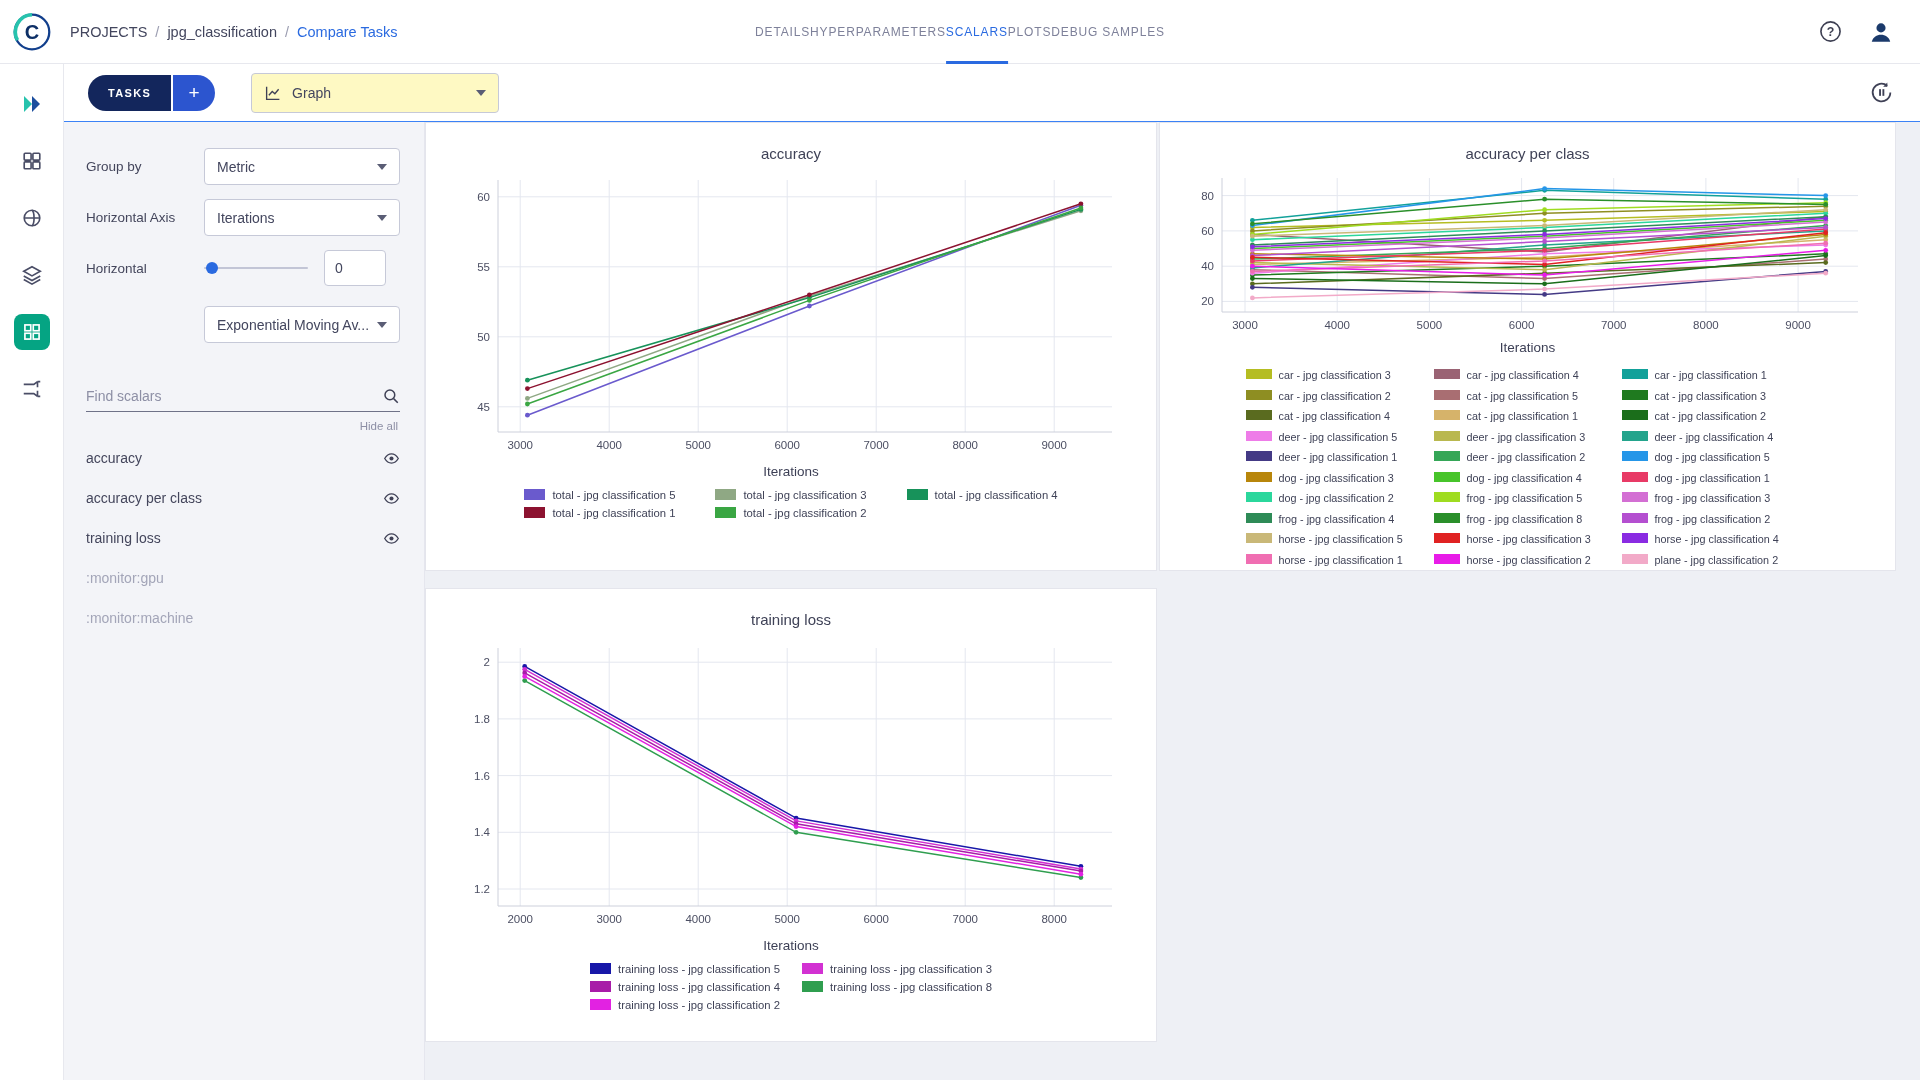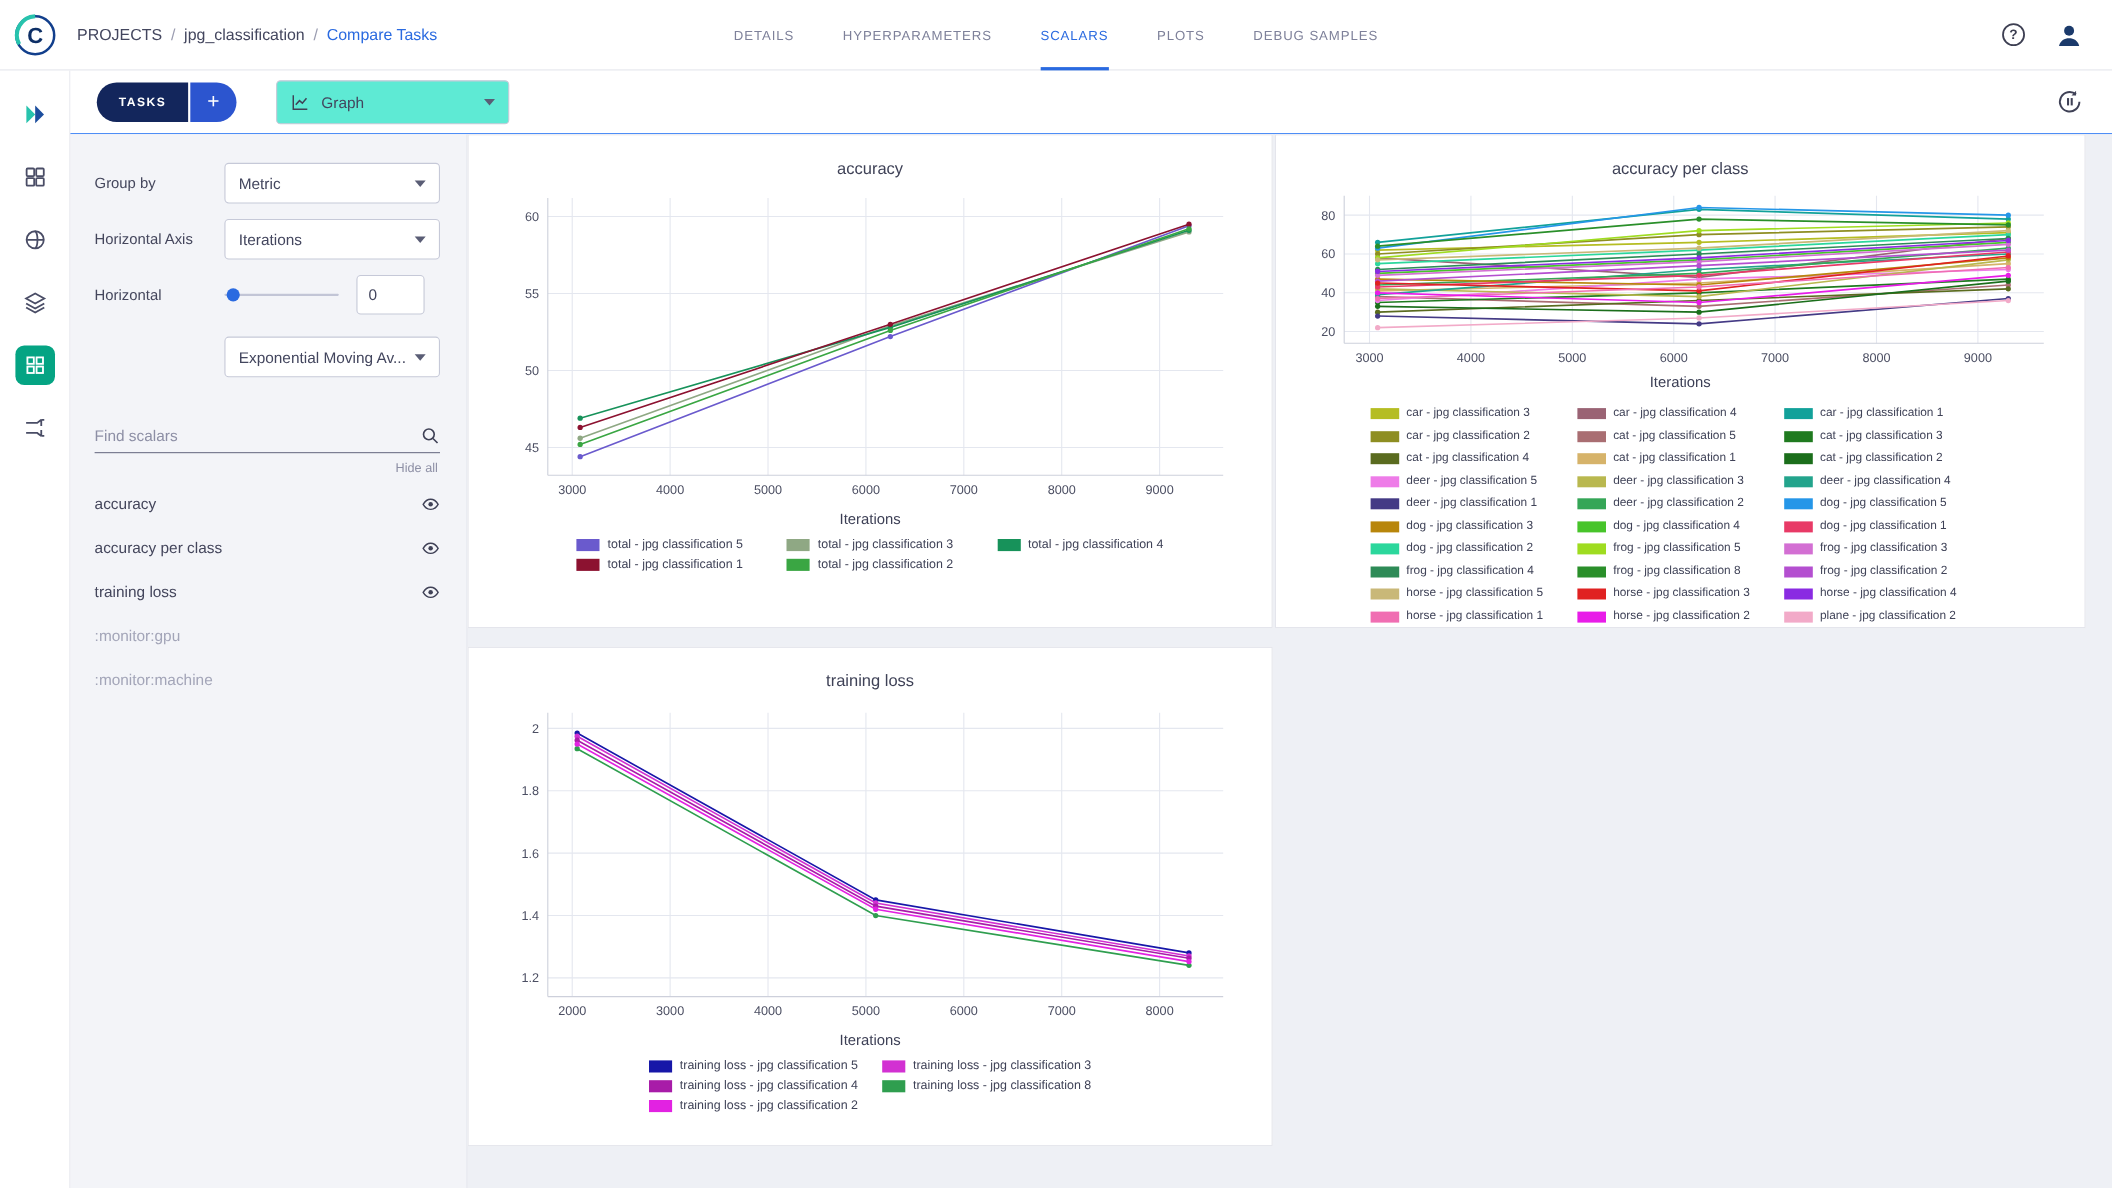--- a/index.html
+++ b/index.html
@@ -6,37 +6,37 @@
   html,body{width:1920px;height:1080px;overflow:hidden;background:#eef0f5;
     font-family:"Liberation Sans",sans-serif;color:#42455c;}
   .app{display:grid;grid-template-columns:64px 1fr;grid-template-rows:64px 58px 1fr;width:1920px;height:1080px}
 
   
   header{grid-column:1/3;background:#fff;border-bottom:1px solid #e7e8ee;display:flex;align-items:stretch;position:relative;z-index:5}
   .logo-box{width:64px;display:flex;align-items:center;justify-content:center}
   .breadcrumb{display:flex;align-items:center;gap:8px;font-size:14.5px;color:#43465e;margin-left:6px}
   .breadcrumb .sep{color:#9a9cb0}
   .breadcrumb .current{color:#2a6ae0;font-weight:500}
-  .tabs{position:absolute;left:50%;transform:translateX(-50%);height:64px;display:flex;gap:44px}
+  .tabs{position:absolute;left:50%;transform:translateX(-50%);height:64px;display:flex;}
   .tab{display:flex;align-items:center;font-size:12px;letter-spacing:.07em;font-weight:500;color:#7e819a;border-bottom:3px solid transparent;cursor:pointer;padding-top:3px}
   .tab.active{color:#2a6ae0;border-bottom-color:#2a6ae0}
   .header-right{margin-left:auto;display:flex;align-items:center;gap:26px;padding-right:26px}
 
   
   .rail{grid-row:2/4;background:#fff;border-right:1px solid #e7e8ee;display:flex;flex-direction:column;align-items:center;padding-top:22px;gap:21px}
   .rail-item{width:36px;height:36px;border-radius:8px;display:flex;align-items:center;justify-content:center;cursor:pointer}
   .rail-item.active{background:#05a483}
 
   
   .toolbar{grid-column:2;background:#fff;display:flex;align-items:center;padding:0 26px 0 24px;border-bottom:1px solid #3b82f6}
   .tasks-group{display:flex;align-items:center}
   .tasks-btn{height:36px;padding:0 20px;border:none;border-radius:18px 0 0 18px;background:#13265c;color:#fff;
     font-family:"Liberation Sans",sans-serif;font-size:11px;font-weight:bold;letter-spacing:.12em;cursor:pointer}
   .add-btn{height:36px;width:42px;border:none;border-radius:0 18px 18px 0;background:#2c55cf;color:#fff;font-size:19px;margin-left:2px;cursor:pointer;line-height:1}
-  .view-select{margin-left:36px;width:212px;height:40px;border:1px solid #c6c9d8;border-radius:4px;background:#5eead4;display:flex;align-items:center;padding:0 12px;gap:10px;font-size:14px;color:#43465e;cursor:pointer}
+  .view-select{margin-left:36px;width:248px;height:40px;border:1px solid #c6c9d8;border-radius:4px;background:#fef9c3;display:flex;align-items:center;padding:0 12px;gap:10px;font-size:14px;color:#43465e;cursor:pointer}
   .caret{width:0;height:0;border-left:5px solid transparent;border-right:5px solid transparent;border-top:6px solid #5a5d75;margin-left:auto}
   .toolbar-right{margin-left:auto}
 
   
   .content{grid-column:2;display:flex;overflow:hidden;background:#eef0f5}
   .panel{width:361px;flex:0 0 361px;background:#f3f4f8;border-right:1px solid #e5e6ee;padding:26px 24px 0 22px}
   .ctl-row{display:flex;align-items:center;margin-bottom:14px}
   .ctl-label{width:118px;font-size:13.5px;color:#44465c}
   .dd{flex:1;height:37px;border:1px solid #c6c9d8;border-radius:4px;background:#fff;display:flex;align-items:center;padding:0 12px;font-size:14px;color:#43465e;cursor:pointer;white-space:nowrap;overflow:hidden}
   .dd span{overflow:hidden;text-overflow:ellipsis}
@@ -62,21 +62,21 @@
   .card{background:#fff;border:1px solid #e4e5ec;overflow:hidden;padding-top:22px;position:relative}
   .card.h1{height:449px}
   .card.h2{height:454px}
   .card h3{font-size:15px;font-weight:normal;color:#3f4257;text-align:center}
   .plot{display:block;margin:8px auto 0}
   .plot .tk{font-size:11.5px;fill:#4c4f63}
   .xlabel{text-align:center;font-size:13.5px;color:#3c3f55;margin-top:2px}
   .legend{margin-top:10px;display:grid;justify-content:center;column-gap:40px;row-gap:6px}
   .legend.two{column-gap:22px}
   .legend.dense{column-gap:0;row-gap:8.5px;margin-top:14px;grid-template-columns:repeat(3,188px)!important}
-  .lg-item{display:flex;align-items:flex-end;gap:7px;font-size:11.3px;color:#3f4257;white-space:nowrap;cursor:pointer}
+  .lg-item{display:flex;align-items:flex-start;gap:7px;font-size:11.3px;color:#3f4257;white-space:nowrap;cursor:pointer}
   .lg-item .sw{width:21px;height:11px;flex:0 0 21px;display:inline-block}
   .legend.dense .lg-item{font-size:10.8px}
   .legend.dense .lg-item .sw{width:26px;height:10px;flex:0 0 26px}
   svg{display:block}
 </style>
 </head>
 <body>
 
 <div class="app">
 

